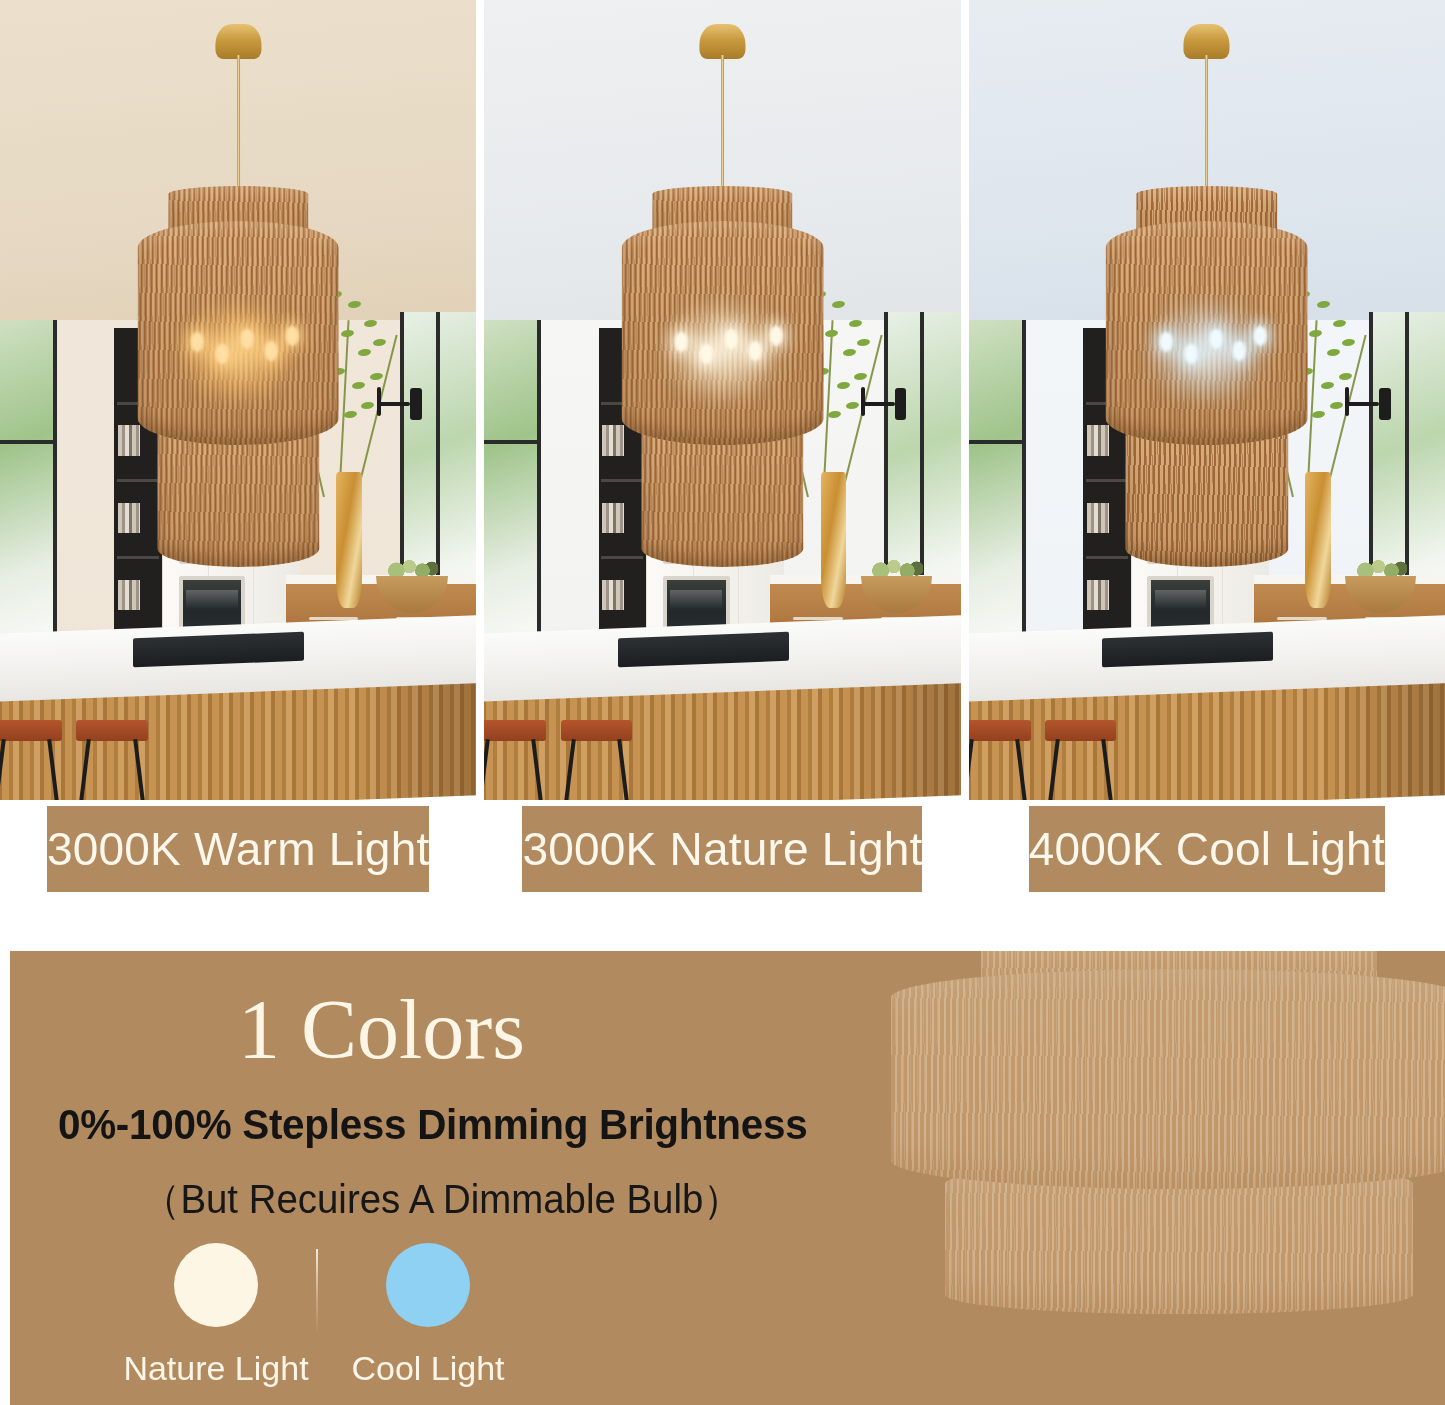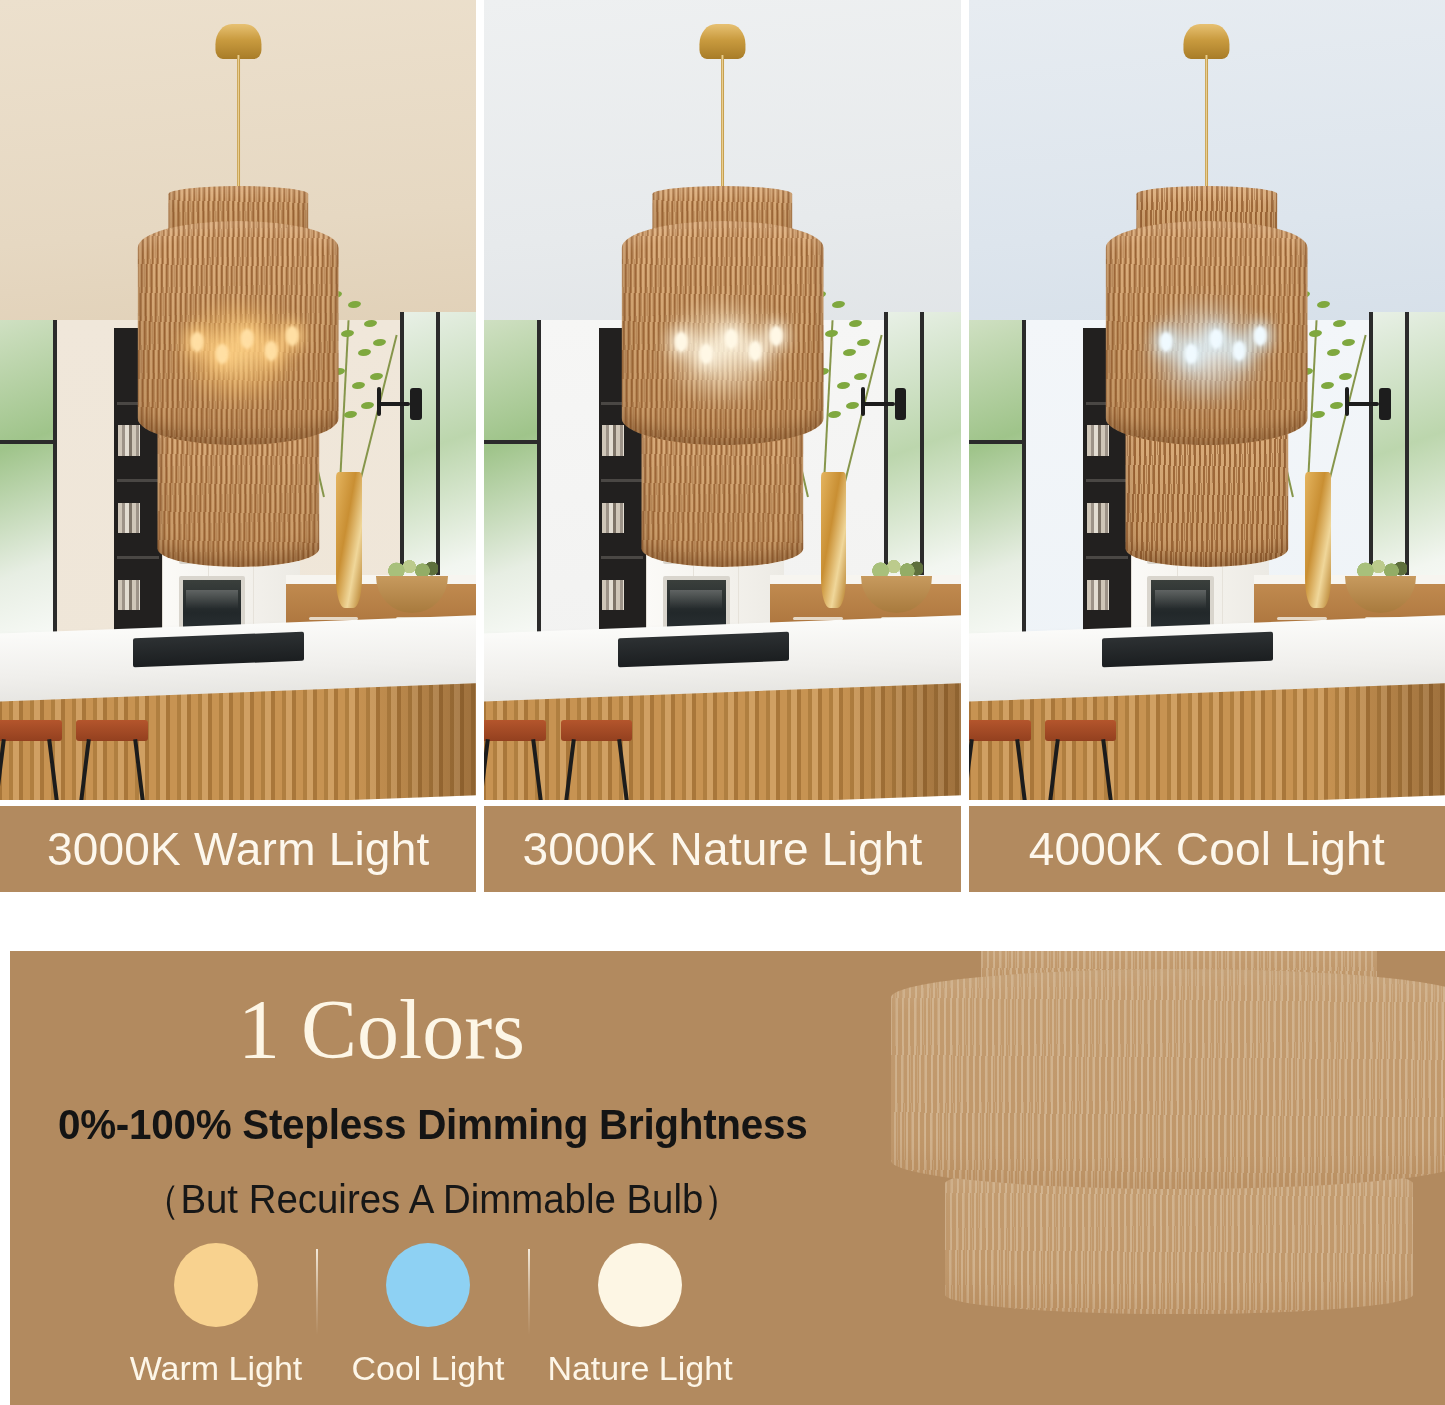--- a/index.html
+++ b/index.html
@@ -8,21 +8,21 @@
     width:1445px; height:1405px;
     font-family:"Liberation Sans", sans-serif;
     position:relative; overflow:hidden;
   }
 
   
   .compare-grid{
     position:absolute; left:0; top:0; width:1445px; height:892px;
     display:flex; gap:8px;
   }
-  .compare-col{ width:478px; display:flex; flex-direction:column; }
+  .compare-col{ width:478px; display:flex; flex-direction:column;align-items:center; }
 
   .photo{
     position:relative; width:100%; height:800px; overflow:hidden;
     background:#ffffff;
   }
 
   
   .scene{ position:absolute; inset:0; overflow:hidden; }
 
   .ceiling{
@@ -617,27 +617,22 @@
     <div class="wm-tier c"></div>
   </div>
 </div>
 
 <div class="feat-title" style="color: rgb(253, 246, 230);">1 Colors</div>
 <div class="feat-sub" style="color: rgb(20, 20, 20);">0%-100% Stepless Dimming Brightness</div>
 <div class="feat-note" style="color: rgb(23, 23, 23);">（But Recuires A Dimmable Bulb）</div>
 
 <div class="swatches">
   <div class="sw">
-
-    <div class="sw-dot" style="background:#f8d28f"></div>
-    <div class="sw-label" style="color: rgb(253, 246, 232);">Warm Light</div>
+    <div class="sw-div"></div>
+    <div class="sw-dot" style="background:#fdf6e4"></div>
+    <div class="sw-label" style="color: rgb(253, 246, 232);">Nature Light</div>
   </div>
   <div class="sw">
     <div class="sw-div"></div>
     <div class="sw-dot" style="background:#8ed1f3"></div>
     <div class="sw-label" style="color: rgb(253, 246, 232);">Cool Light</div>
   </div>
-  <div class="sw">
-    <div class="sw-div"></div>
-    <div class="sw-dot" style="background:#fdf6e4"></div>
-    <div class="sw-label" style="color: rgb(253, 246, 232);">Nature Light</div>
-  </div>
 </div>
 
 </body></html>

